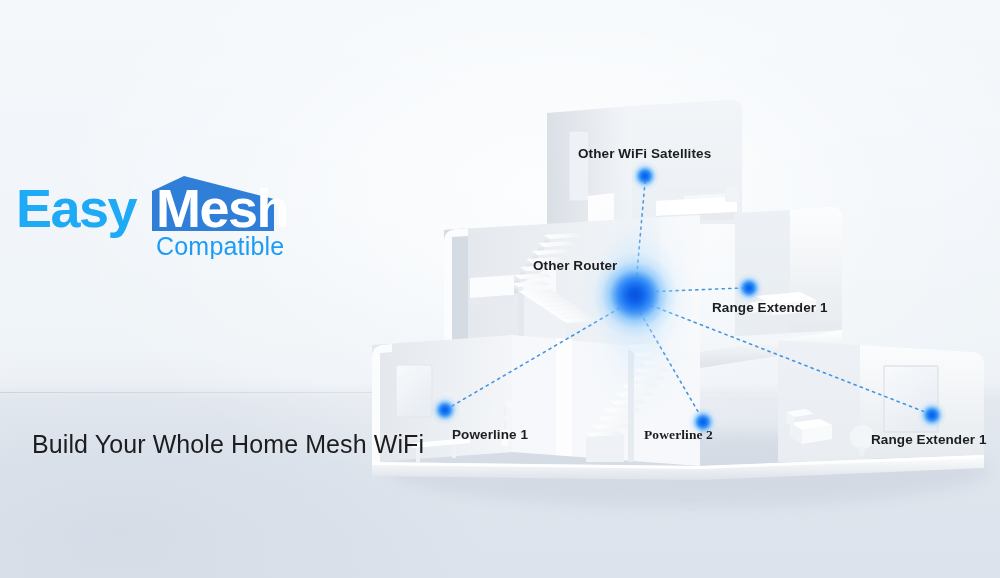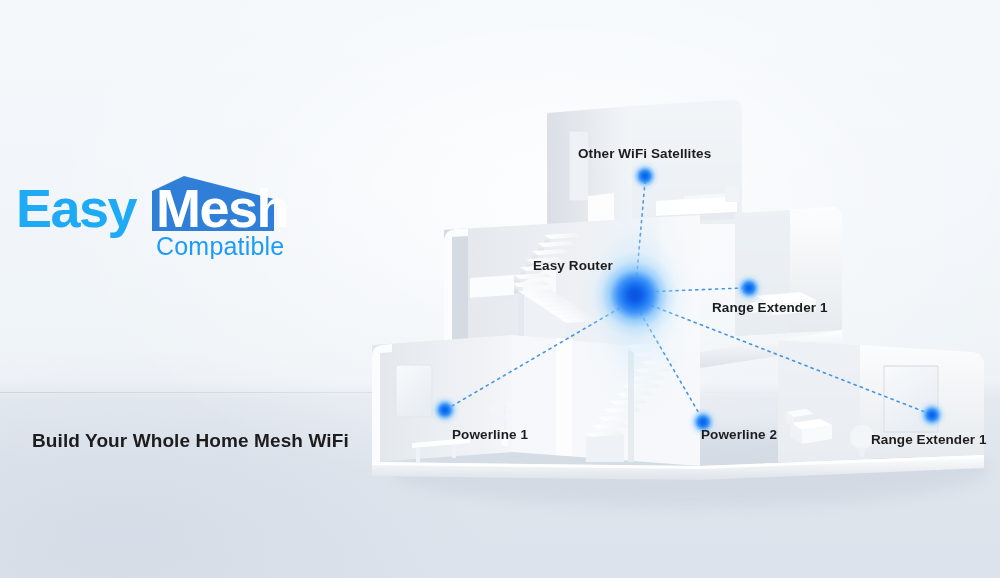--- a/index.html
+++ b/index.html
@@ -60,22 +60,22 @@
     position: relative;
     width: 272px;
     height: 84px;
   }
   #logo-svg { display: block; width: 272px; height: 84px; }
 
   #tagline {
     position: absolute;
     left: 16px;
     top: 255px;
-    font-size: 19px;
-    font-weight: bold;
+    font-size: 25px;
+    font-weight: normal;
     color: #1d1d1f;
     letter-spacing: 0.1px;
     white-space: nowrap;
   }
 
   
   #scene {
     position: absolute;
     left: 0; top: 0;
     width: 1000px;
@@ -371,36 +371,36 @@
 
   <div>
 
     <div class="node">
       <div class="node-dot small" style="left:645px; top:176px;"></div>
       <div class="node-label" style="left:578px; top:146px;">Other WiFi Satellites</div>
     </div>
 
     <div class="node">
       <div class="node-dot main" style="left:635px; top:295px;"></div>
-      <div class="node-label" style="left:533px; top:258px;">Easy Router</div>
+      <div class="node-label" style="left:533px; top:258px;">Other Router</div>
     </div>
 
     <div class="node">
       <div class="node-dot small" style="left:749px; top:288px;"></div>
       <div class="node-label" style="left:684px; top:300px;margin-left:28px;">Range Extender 1</div>
     </div>
 
     <div class="node">
       <div class="node-dot small" style="left:445px; top:410px;"></div>
       <div class="node-label" style="left:414px; top:427px;margin-left:38px;">Powerline 1</div>
     </div>
 
     <div class="node">
       <div class="node-dot small" style="left:703px; top:422px;"></div>
-      <div class="node-label" style="left:701px; top:427px;">Powerline 2</div>
+      <div class="node-label" style="left:644px; top:427px;font-family:Liberation Serif, serif;">Powerline 2</div>
     </div>
 
     <div class="node">
       <div class="node-dot small" style="left:932px; top:415px;"></div>
       <div class="node-label" style="left:871px; top:432px;">Range Extender 1</div>
     </div>
 
   </div>
 </div>
 

